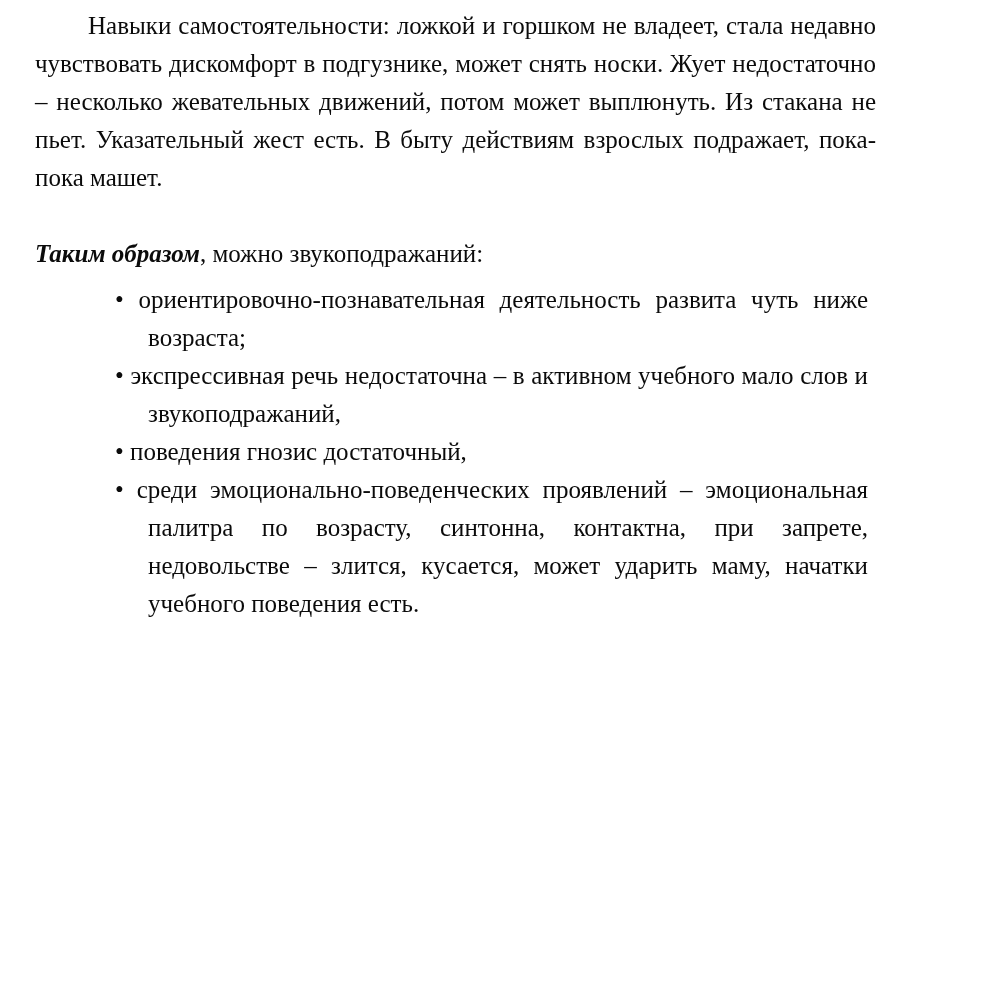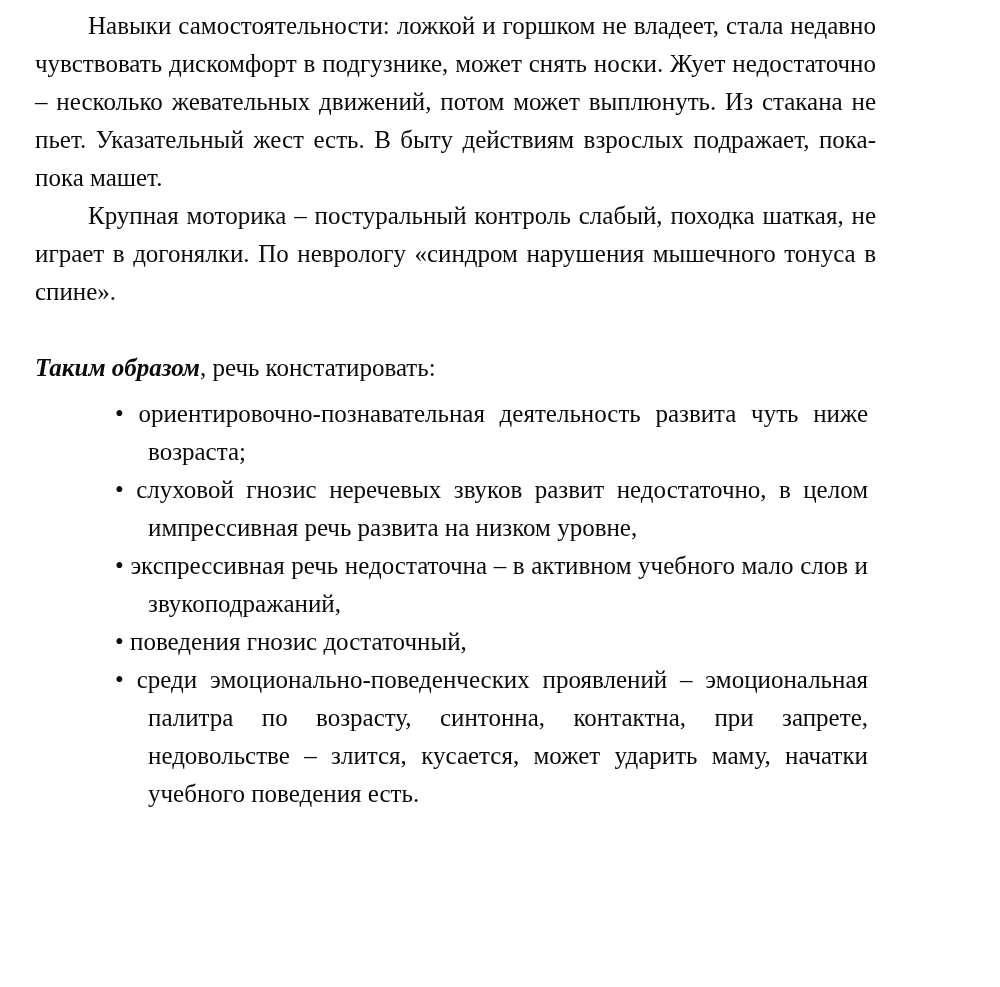--- a/index.html
+++ b/index.html
@@ -49,25 +49,23 @@
     display: inline;
   }
 </style>
 </head>
 <body>
 
 <div class="page">
 
   <p class="para indent">Навыки самостоятельности: ложкой и горшком не владеет, стала недавно чувствовать дискомфорт в подгузнике, может снять носки. Жует недостаточно – несколько жевательных движений, потом может выплюнуть. Из стакана не пьет. Указательный жест есть. В быту действиям взрослых подражает, пока-пока машет.</p>
 
-  <p class="para indent">Крупная моторика – постуральный контроль слабый, походка шаткая, не играет в догонялки. По неврологу «синдром нарушения мышечного тонуса в спине».</p>
 
-  <p class="para conclusion"><span class="bi">Таким образом</span><span>, речь констатировать:</span></p>
+  <p class="para conclusion"><span class="bi">Таким образом</span><span>, можно звукоподражаний:</span></p>
 
   <ul class="bullets">
     <li><span class="bullet">•</span> <span>ориентировочно-познавательная деятельность развита чуть ниже возраста;</span></li>
-    <li><span class="bullet">•</span> <span>слуховой гнозис неречевых звуков развит недостаточно, в целом импрессивная речь развита на низком уровне,</span></li>
     <li><span class="bullet">•</span> <span>экспрессивная речь недостаточна – в активном учебного мало слов и звукоподражаний,</span></li>
     <li><span class="bullet">•</span> <span>поведения гнозис достаточный,</span></li>
     <li><span class="bullet">•</span> <span>среди эмоционально-поведенческих проявлений – эмоциональная палитра по возрасту, синтонна, контактна, при запрете, недовольстве – злится, кусается, может ударить маму, начатки учебного поведения есть.</span></li>
   </ul>
 
 </div>
 
 </body></html>

